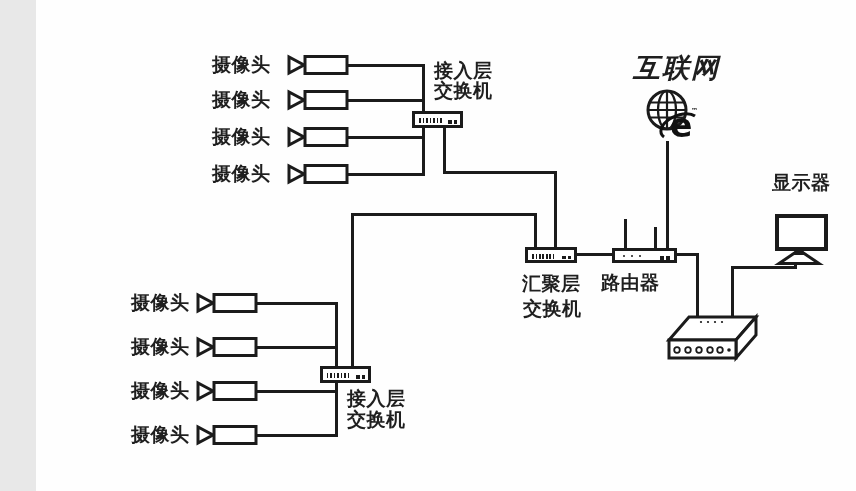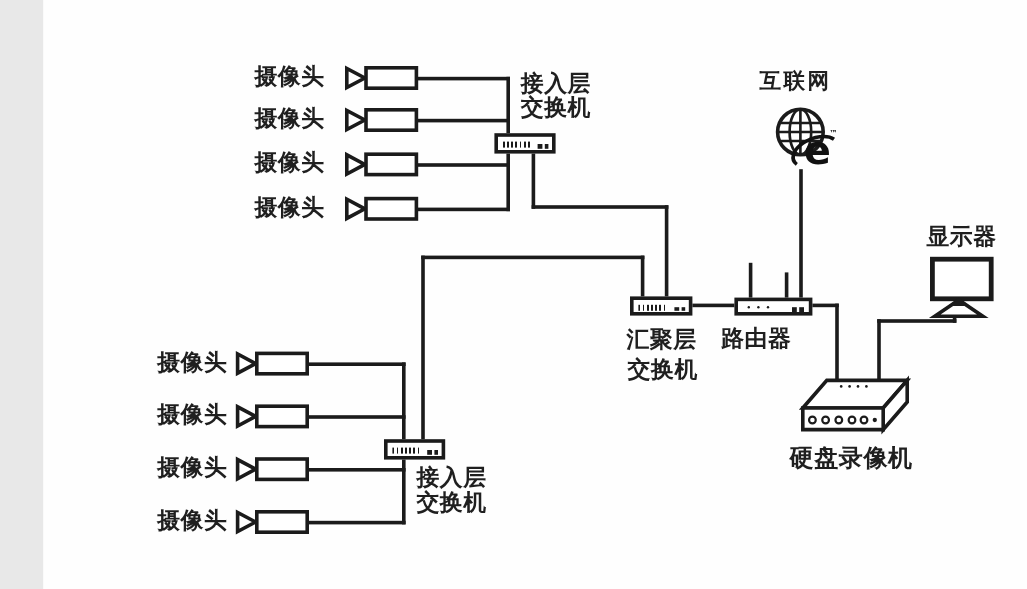--- a/index.html
+++ b/index.html
@@ -5,21 +5,21 @@
   html,body{margin:0;padding:0;background:#e8e8e8;}
   #stage{
     position:relative;width:856px;height:491px;background:#fefefe;
     font-family:"DejaVu Sans","Liberation Sans",sans-serif;overflow:hidden;margin-left:36px;
   }
   .line{position:absolute;background:#1b1b1b;z-index:1;}
   .lbl{
     position:absolute;font-weight:bold;color:#1f1f1f;font-size:19px;
     line-height:21px;white-space:nowrap;z-index:3;letter-spacing:0.5px;
   }
-  .lbl-lg{font-size:18px;letter-spacing:2px;}
+  .lbl-lg{font-size:27px;letter-spacing:2px;font-style:italic;}
   .lbl-md{font-size:20px;letter-spacing:0.5px;}
   .switch{
     position:absolute;background:#fff;border:3px solid #1b1b1b;
     box-sizing:border-box;z-index:2;
   }
   .ports{
     position:absolute;left:4px;top:4px;width:24px;height:5px;
     background:repeating-linear-gradient(90deg,#1b1b1b 0 1.5px,transparent 1.5px 3.5px);
   }
   .sq{position:absolute;width:3.5px;height:3.5px;background:#1b1b1b;}
@@ -155,21 +155,21 @@
     <ellipse cx="23" cy="23" rx="9" ry="19" fill="none" stroke="#1b1b1b" stroke-width="2.2"></ellipse>
     <line x1="23" y1="4" x2="23" y2="42" stroke="#1b1b1b" stroke-width="2.2"></line>
     <line x1="5.6" y1="15.5" x2="40.4" y2="15.5" stroke="#1b1b1b" stroke-width="2.2"></line>
     <line x1="4" y1="23" x2="42" y2="23" stroke="#1b1b1b" stroke-width="2.2"></line>
     <line x1="5.6" y1="30.5" x2="40.4" y2="30.5" stroke="#1b1b1b" stroke-width="2.2"></line>
     <text x="26" y="50" font-size="33" font-weight="bold" fill="#111" font-family="DejaVu Sans, sans-serif">e</text>
     <path d="M20,50 A19,11 -22 1,1 51,29" fill="none" stroke="#111" stroke-width="3"></path>
     <text x="47" y="26" font-size="7" font-weight="bold" fill="#111">™</text>
   </svg>
 
-  <div class="lbl" style="left:736px;top:187px;">显示器</div>
+  <div class="lbl" style="left:736px;top:172px;">显示器</div>
   <div class="monitor-box"></div>
   <svg style="left:737px;top:247px;" width="52" height="20" viewBox="0 0 52 20">
     <polygon points="26,3 6,16.5 46,16.5" fill="#fff" stroke="#1b1b1b" stroke-width="3"></polygon>
     <polygon points="26,1 17,8 35,8" fill="#1b1b1b"></polygon>
   </svg>
 
   <svg style="left:625px;top:310px;" width="100" height="55" viewBox="0 0 100 55">
     <polygon points="8,30 28,7 95,7 75,30" fill="#fff" stroke="#1b1b1b" stroke-width="3" stroke-linejoin="miter"></polygon>
     <polygon points="75,30 95,7 95,25 75,48" fill="#fff" stroke="#1b1b1b" stroke-width="3"></polygon>
     <polygon points="8,30 75,30 75,48 8,48" fill="#fff" stroke="#1b1b1b" stroke-width="3"></polygon>
@@ -177,15 +177,14 @@
     <circle cx="27" cy="40" r="2.8" fill="none" stroke="#1b1b1b" stroke-width="1.8"></circle>
     <circle cx="38" cy="40" r="2.8" fill="none" stroke="#1b1b1b" stroke-width="1.8"></circle>
     <circle cx="49" cy="40" r="2.8" fill="none" stroke="#1b1b1b" stroke-width="1.8"></circle>
     <circle cx="59" cy="40" r="2.8" fill="none" stroke="#1b1b1b" stroke-width="1.8"></circle>
     <circle cx="68" cy="40" r="1.8" fill="#1b1b1b"></circle>
     <circle cx="40" cy="12" r="1.1" fill="#1b1b1b"></circle>
     <circle cx="47" cy="12" r="1.1" fill="#1b1b1b"></circle>
     <circle cx="54" cy="12" r="1.1" fill="#1b1b1b"></circle>
     <circle cx="61" cy="12" r="1.1" fill="#1b1b1b"></circle>
   </svg>
-  <div class="lbl lbl-md" style="left:622px;top:371px;">硬盘录像机</div>
 
 </div>
 
 </body></html>

